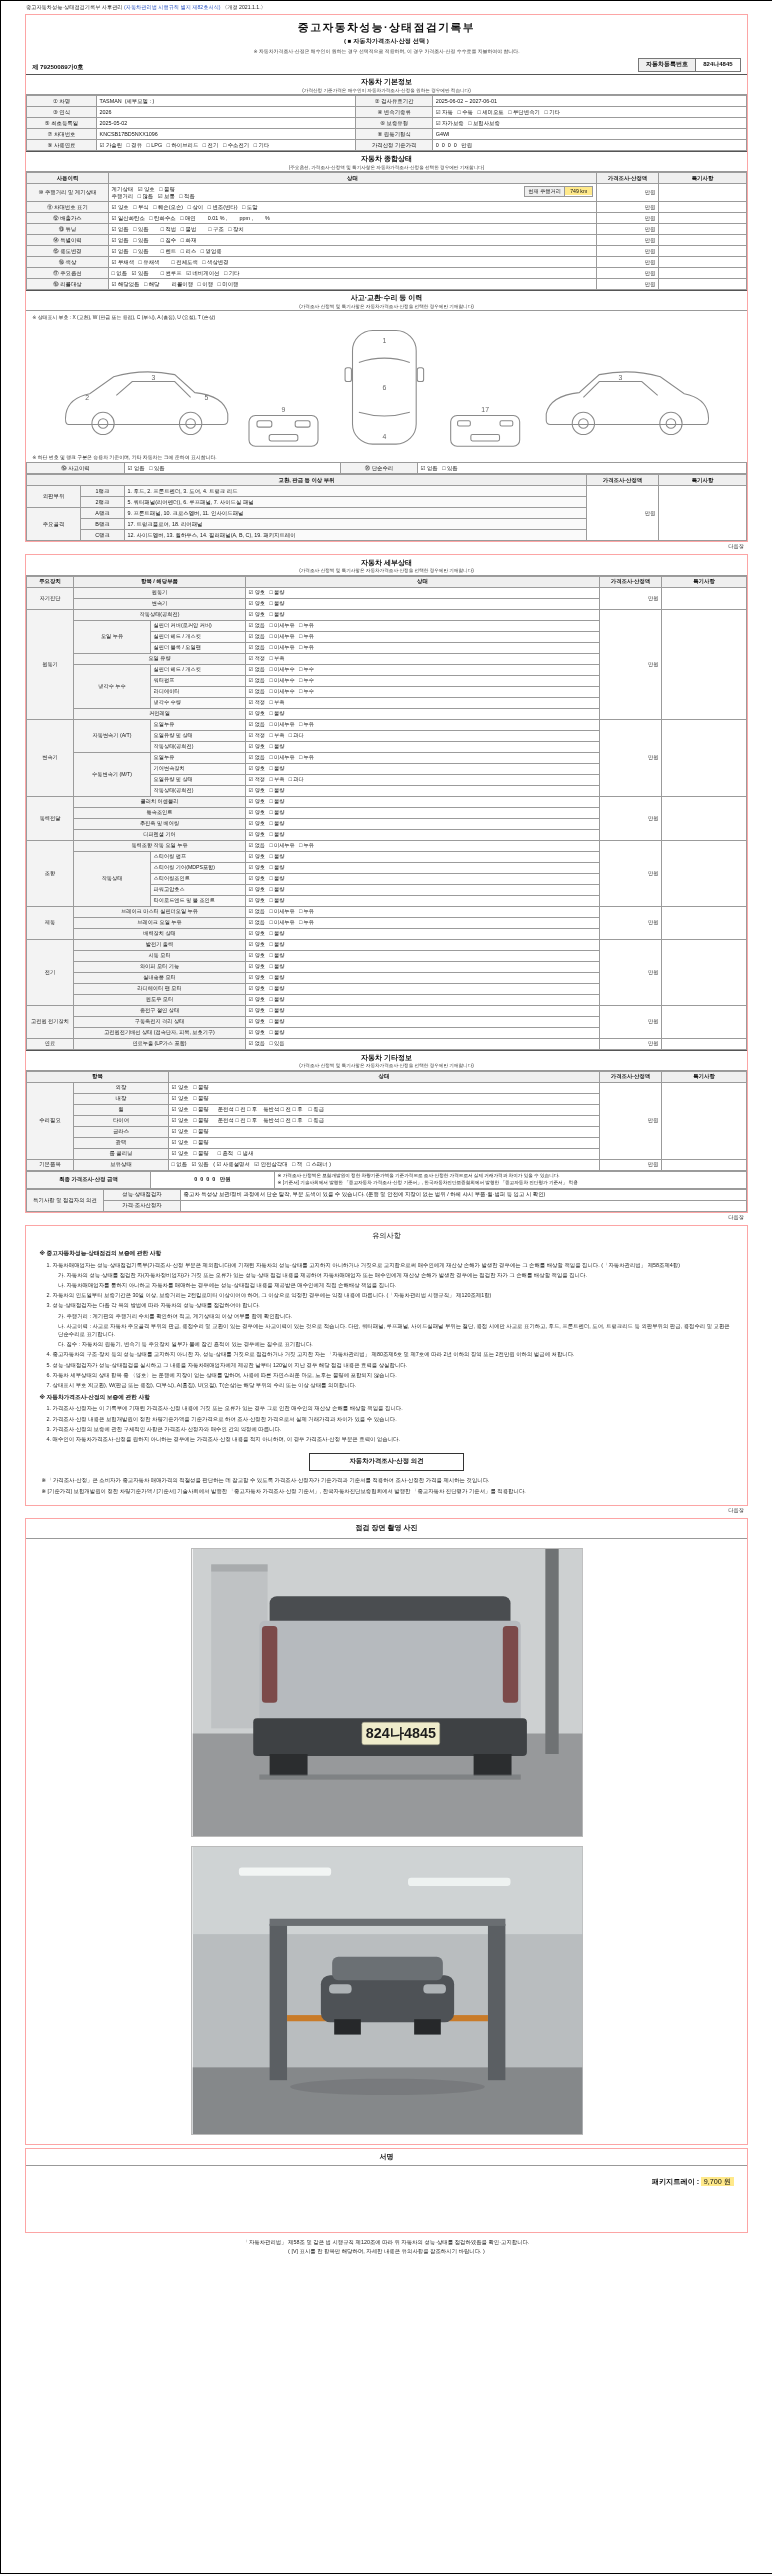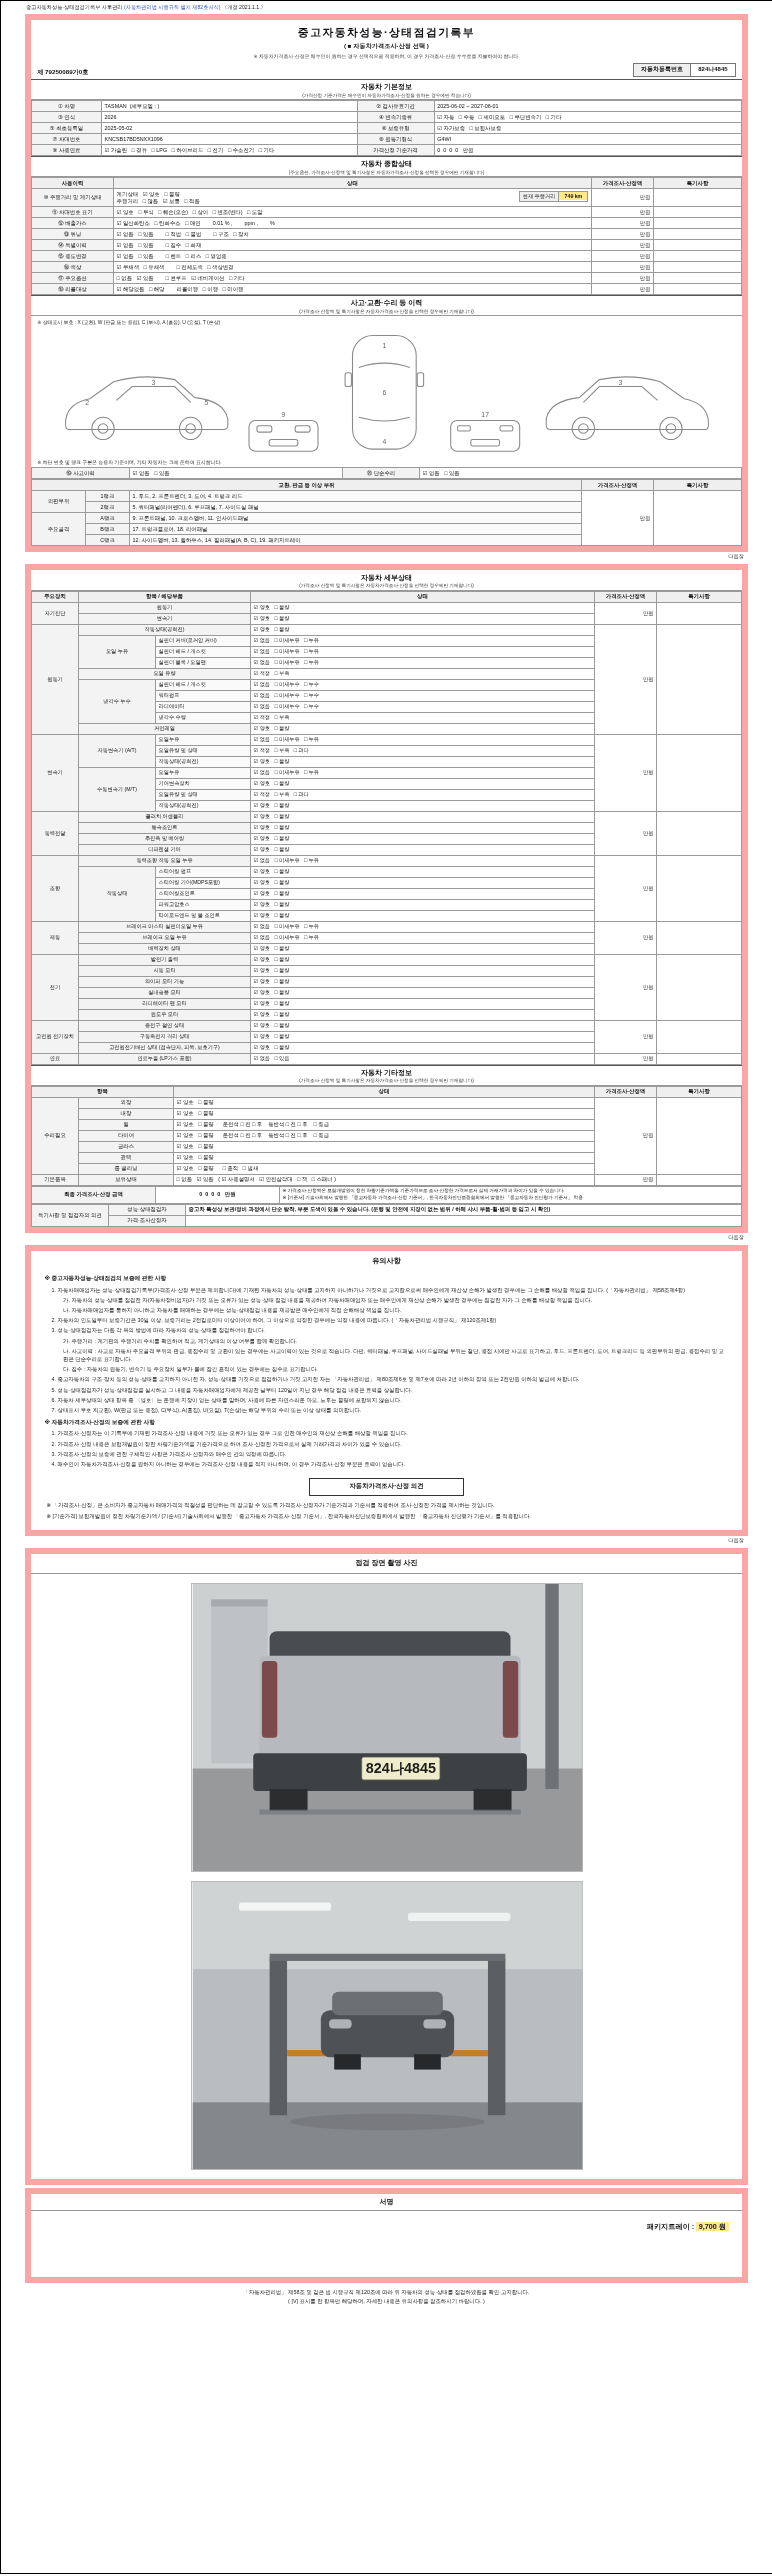--- a/index.html
+++ b/index.html
@@ -2,21 +2,21 @@
 <html style="font-size:8.2px"><head>
 <meta charset="utf-8">
 <style>
 *{box-sizing:border-box;margin:0;padding:0}
 html,body{background:#fff}
 body{width:773px;font-family:"Liberation Sans","DejaVu Sans",sans-serif;color:#111}
 .frame{width:773px;min-height:2574px;border:1px solid #000;padding:2.1px 0 15.5px}
 .sheet{width:723px;margin:0 auto}
 .topnote{font-size:5.2px;color:#222;padding:1px 1px 2.6px}
 .topnote .blue{color:#2b55c4}
-.box{border:6px solid #fca5a5;background:#fff}
+.box{border:1px solid #fca5a5;background:#fff}
 .gap{height:2.1px}
 .nextpage{text-align:right;font-size:5.2px;color:#222;padding:1px 4.1px 4.1px;cursor:pointer}
 h1.title{text-align:center;font-size:10.8px;letter-spacing:1.5px;padding-top:6.7px;font-weight:bold}
 .subtitle{text-align:center;font-size:6.2px;font-weight:bold;margin-top:2.1px}
 .subnote{text-align:center;font-size:4.9px;color:#333;margin:1.5px 0 3.6px}
 .docrow{display:flex;justify-content:space-between;align-items:flex-end;padding:0 6.2px 2.6px}
 .docno{font-size:6.2px;font-weight:bold}
 table.mini{border-collapse:collapse;font-size:6px}
 table.mini th,table.mini td{border:0.5px solid #777;padding:1.5px 7.2px}
 table.mini th{background:#efefef;font-weight:bold}
@@ -27,28 +27,28 @@
 table.grid{width:100%;border-collapse:collapse;font-size:5.4px;table-layout:fixed}
 table.grid th,table.grid td{border:0.5px solid #9b9b9b;padding:1.5px 2.6px;vertical-align:middle;word-break:break-all}
 table.grid th{background:#efefef;font-weight:bold;text-align:center}
 td.lbl{background:#f3f3f3;text-align:center}
 td.sub{background:#fafafa;text-align:left;padding-left:4.1px}
 td.val{background:#fff}
 td.state{background:#fff;white-space:pre-wrap;position:relative}
 td.price{text-align:right;color:#333;background:#fff}
 td.note{background:#fff}
 .detail td{padding:0.8px 2.6px;font-size:5.2px}
-.hl{background:#ffe98a;font-weight:bold;padding:0 2.6px}
+.hl{background:#ffe98a;font-weight:normal;padding:0 2.6px}
 .mibox{float:right;border:0.5px solid #999;font-size:5.2px;display:inline-block;margin-left:4.1px}
 .mibox .milbl{background:#efefef;padding:1px 3.1px;display:inline-block;border-right:0.5px solid #999}
 .mibox .mival{display:inline-block;padding:1px 5.2px}
 .legend{font-size:4.9px;color:#222;padding:2.1px 6.2px 0}
 svg.cars{display:block;width:690px;margin:1px auto}
 .notices{padding-bottom:7.2px}
-.nt{ text-align:center;font-weight:bold;font-size:7.2px;padding:5.2px 0 4.1px}
+.nt{ text-align:center;font-weight:normal;font-size:7.2px;padding:5.2px 0 4.1px}
 .nsec-h{font-weight:bold;font-size:5.7px;margin:5.2px 13.4px 2.1px}
 .nitem{font-size:5.4px;line-height:1.5;margin:2.1px 13.4px 2.1px 20.6px;color:#222}
 .nitem.ind1{margin-left:32px}
 .opbox{width:155px;margin:10.3px auto 5.2px;border:0.8px solid #333;text-align:center;font-weight:bold;font-size:6.4px;padding:3.1px 0}
 .oppar{font-size:5.4px;line-height:1.5;margin:3.1px 15.5px;color:#222}
 .photo-title{text-align:center;font-weight:bold;font-size:7px;padding:4.1px 0;border-bottom:0.5px solid #999}
 .photo{width:392px;margin:9.3px auto;border:0.5px solid #bbb}
 .photo svg{display:block}
 .signhead{text-align:center;font-weight:bold;font-size:7px;padding:3.1px 0;border-bottom:0.5px solid #999}
 .signbody{min-height:66px;position:relative}

